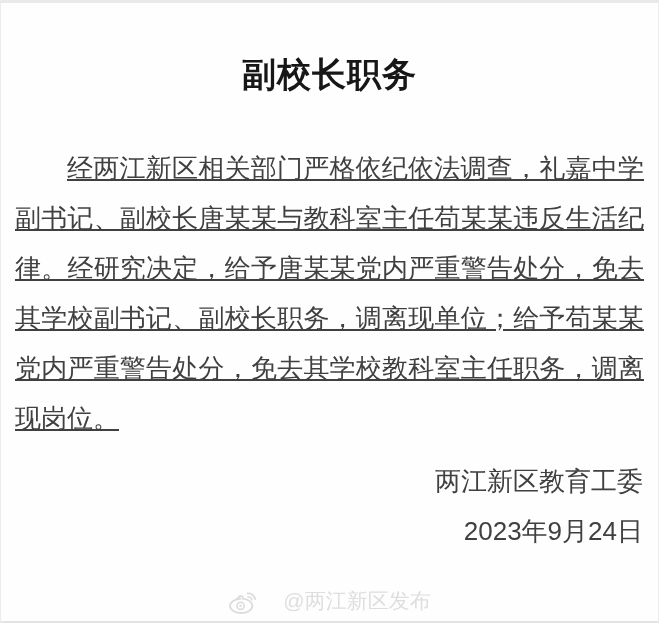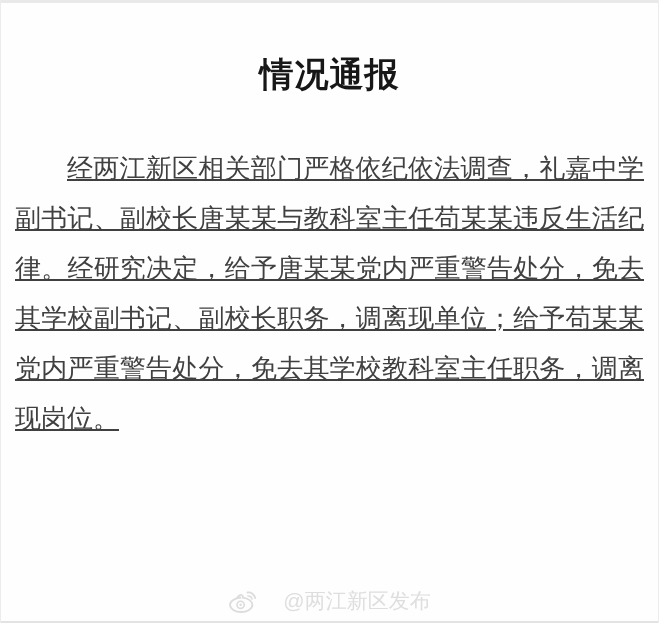--- a/index.html
+++ b/index.html
@@ -50,40 +50,44 @@
     text-align: right;
     font-size: 26px;
     line-height: 50px;
     color: #404040;
   }
   .watermark {
     position: absolute;
     left: 0; right: 0;
     bottom: 8px;
     display: flex;
-    align-items: center;
+    align-items: flex-end;
     justify-content: center;
     gap: 25px;
     color: #dedede;
     font-size: 21px;
     user-select: none;
   }
   .watermark svg { display: block; }
 </style>
 </head>
 <body>
 
 <div class="page">
 
   <div class="edge-strip top"></div>
 
-  <h1 class="notice-title">情况通报</h1>
+  <h1 class="notice-title">副校长职务</h1>
 
   <p class="notice-body">经两江新区相关部门严格依纪依法调查，礼嘉中学副书记、副校长唐某某与教科室主任苟某某违反生活纪律。经研究决定，给予唐某某党内严重警告处分，免去其学校副书记、副校长职务，调离现单位；给予苟某某党内严重警告处分，免去其学校教科室主任职务，调离现岗位。</p>
 
+  <div class="signature-block">
+    <div>两江新区教育工委</div>
+    <div>2023年9月24日</div>
+  </div>
 
   <div class="watermark">
     <span>
       <svg width="30" height="26" viewBox="0 0 30 26" xmlns="http://www.w3.org/2000/svg">
         <path d="M13 9.5c-6.2.4-11 3.6-11 7.3 0 4 5 7.2 11.2 7.2s11.2-3.2 11.2-7.2c0-3.4-4.2-6.6-9.6-7.2.3-1 .1-2-.8-2.4-1.3-.6-3 .2-4 1.6-.7 1-1 .5 3 .7z" fill="none" stroke="#dcdcdc" stroke-width="1.8"></path>
         <circle cx="12.6" cy="16.8" r="3.6" fill="none" stroke="#dcdcdc" stroke-width="1.6"></circle>
         <circle cx="12.6" cy="16.8" r="1.2" fill="#dcdcdc"></circle>
         <path d="M19.5 4.5c3.6-.6 7 1.9 7.6 5.6" fill="none" stroke="#dcdcdc" stroke-width="1.8" stroke-linecap="round"></path>
         <path d="M20 8c1.9-.3 3.7 1 4 3" fill="none" stroke="#dcdcdc" stroke-width="1.6" stroke-linecap="round"></path>
       </svg>

